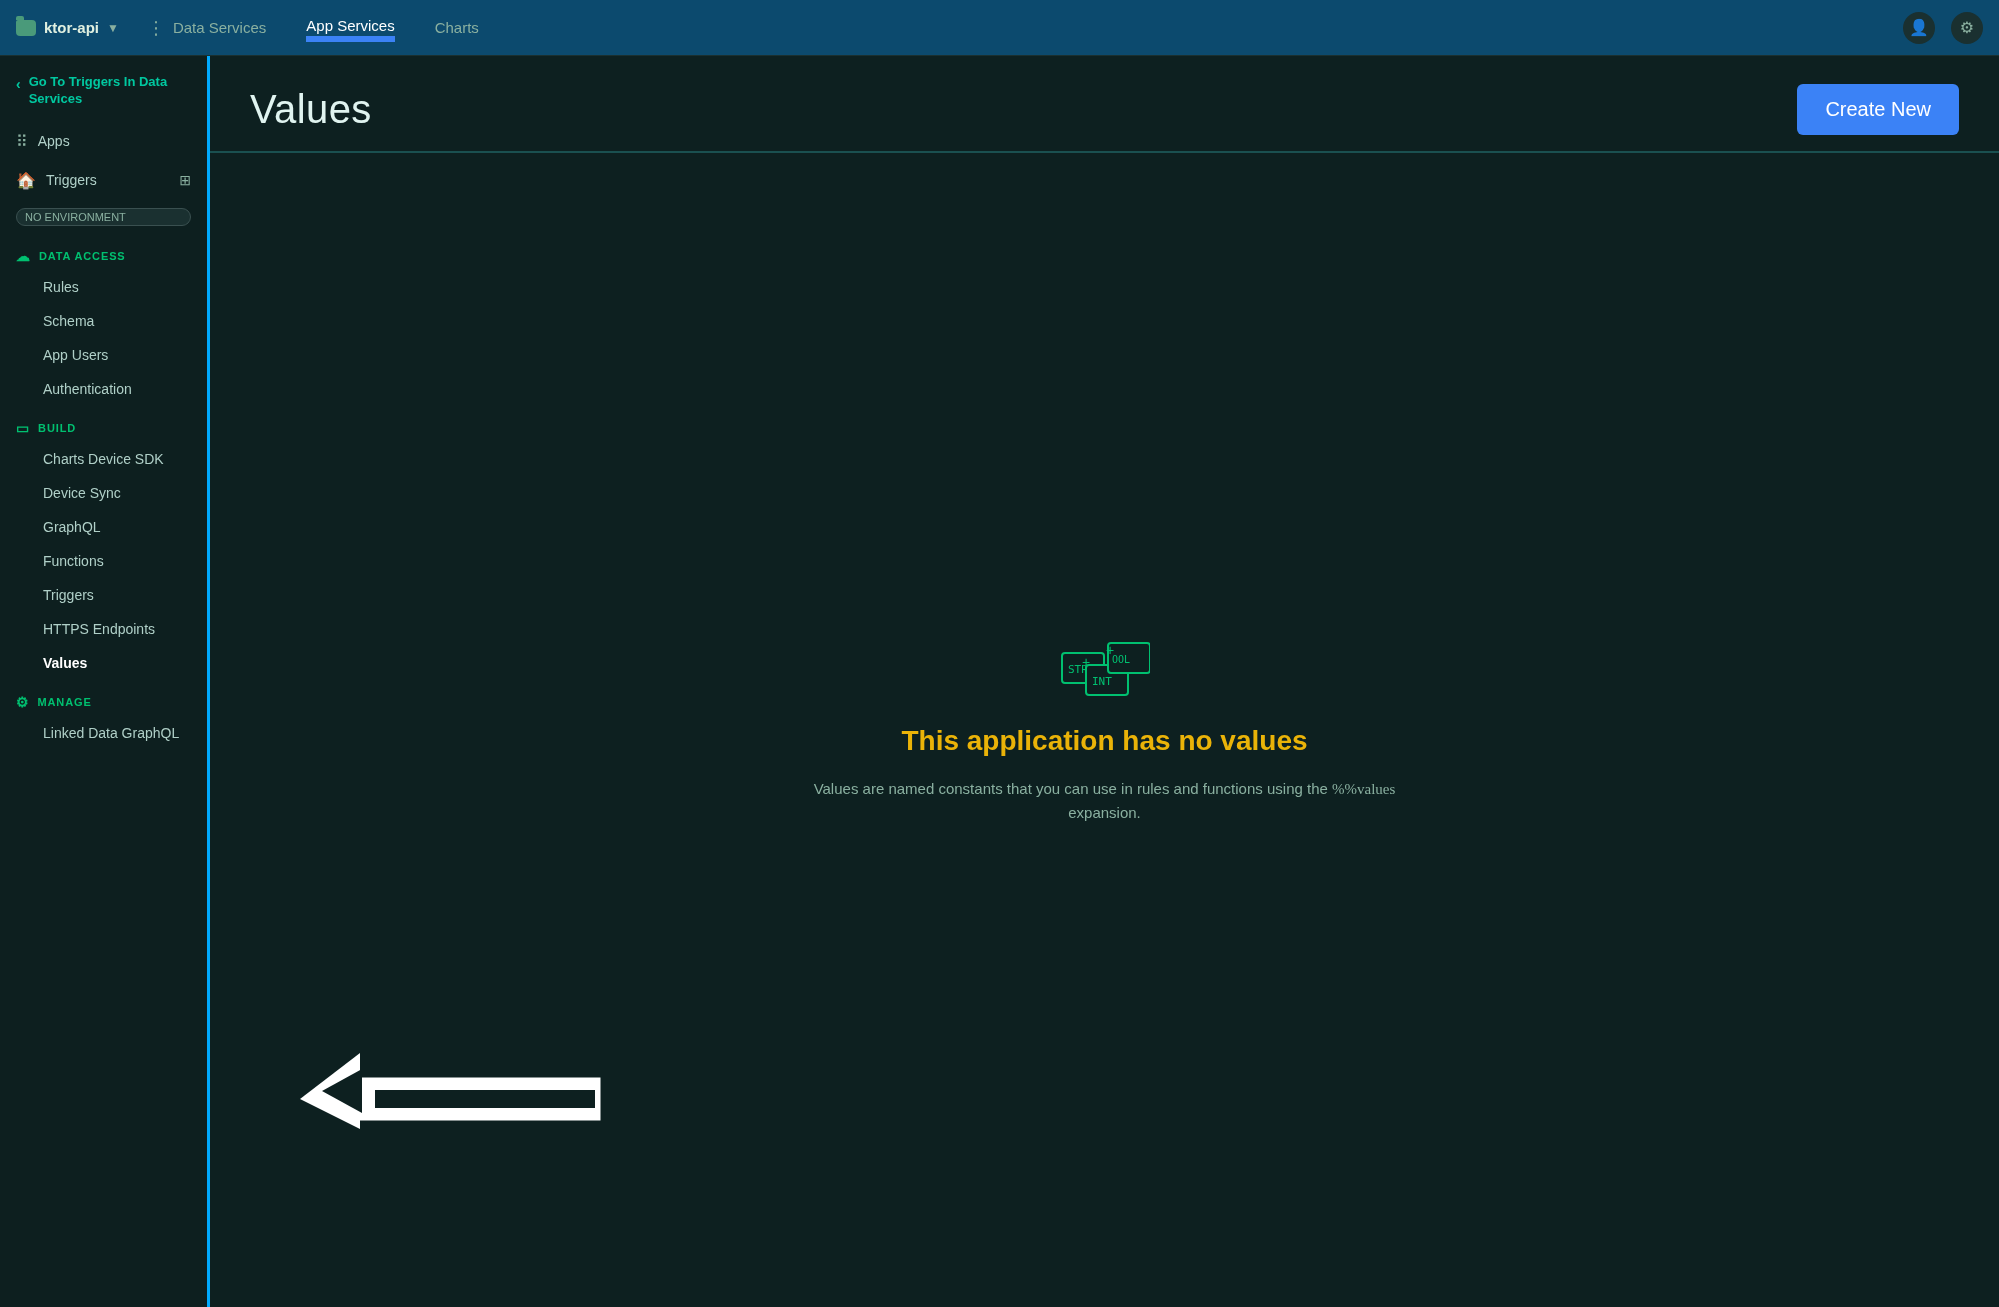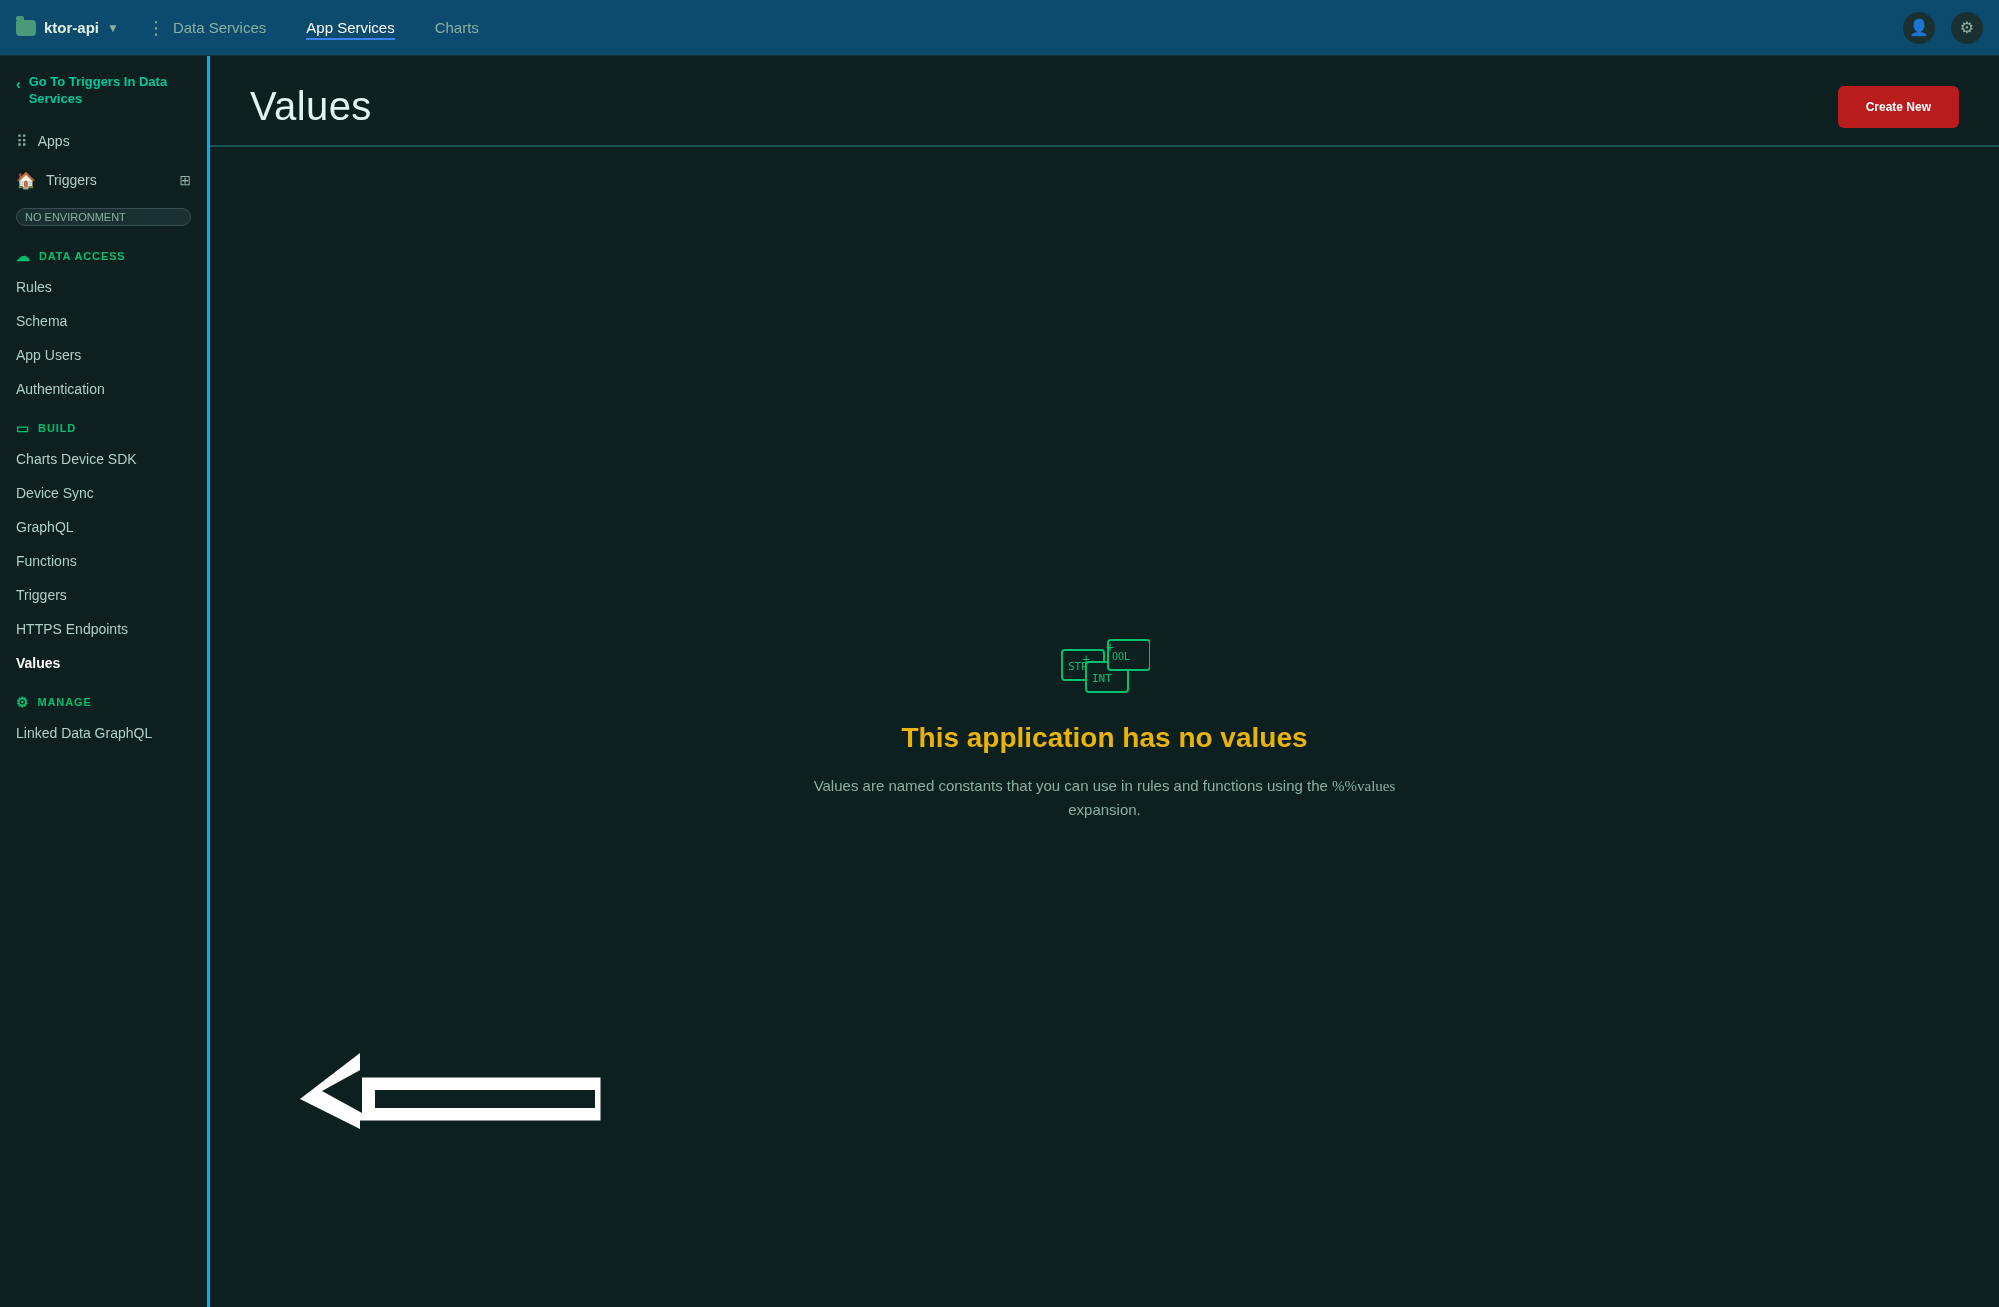--- a/index.html
+++ b/index.html
@@ -61,21 +61,21 @@
     }
     .nav-tab {
       color: #8ab0a0;
       font-size: 15px;
       cursor: pointer;
       padding: 4px 0;
       text-decoration: none;
     }
     .nav-tab.active {
       color: #ffffff;
-      border-bottom: 2px solid #3b82f6;
+      border-bottom: 6px solid #3b82f6;
       padding-bottom: 2px;
     }
     .nav-right {
       display: flex;
       align-items: center;
       gap: 16px;
     }
     .nav-icon {
       width: 32px;
       height: 32px;
@@ -158,20 +158,21 @@
       text-transform: uppercase;
     }
     .sidebar-section-icon {
       font-size: 14px;
     }
     .sidebar-plain-item {
       padding: 9px 16px;
       color: #b0d0c8;
       font-size: 14px;
       cursor: pointer;
+      margin-left: 27px;
     }
     .sidebar-plain-item.active {
       color: #ffffff;
       font-weight: 700;
     }
 
     
     .main {
       flex: 1;
       background: #0d2020;
@@ -186,27 +187,27 @@
       padding: 28px 40px 16px;
       border-bottom: 2px solid #1a5050;
     }
     .main-title {
       font-size: 40px;
       font-weight: 400;
       color: #e0f4f0;
       letter-spacing: 0.01em;
     }
     .create-new-btn {
-      background: #b91c1c;
+      background: #3b82f6;
       color: #ffffff;
       border: none;
       padding: 14px 28px;
       border-radius: 6px;
-      font-size: 12px;
-      font-weight: 700;
+      font-size: 20px;
+      font-weight: 400;
       cursor: pointer;
       white-space: nowrap;
     }
 
     
     .empty-state {
       display: flex;
       flex-direction: column;
       align-items: center;
       justify-content: center;

